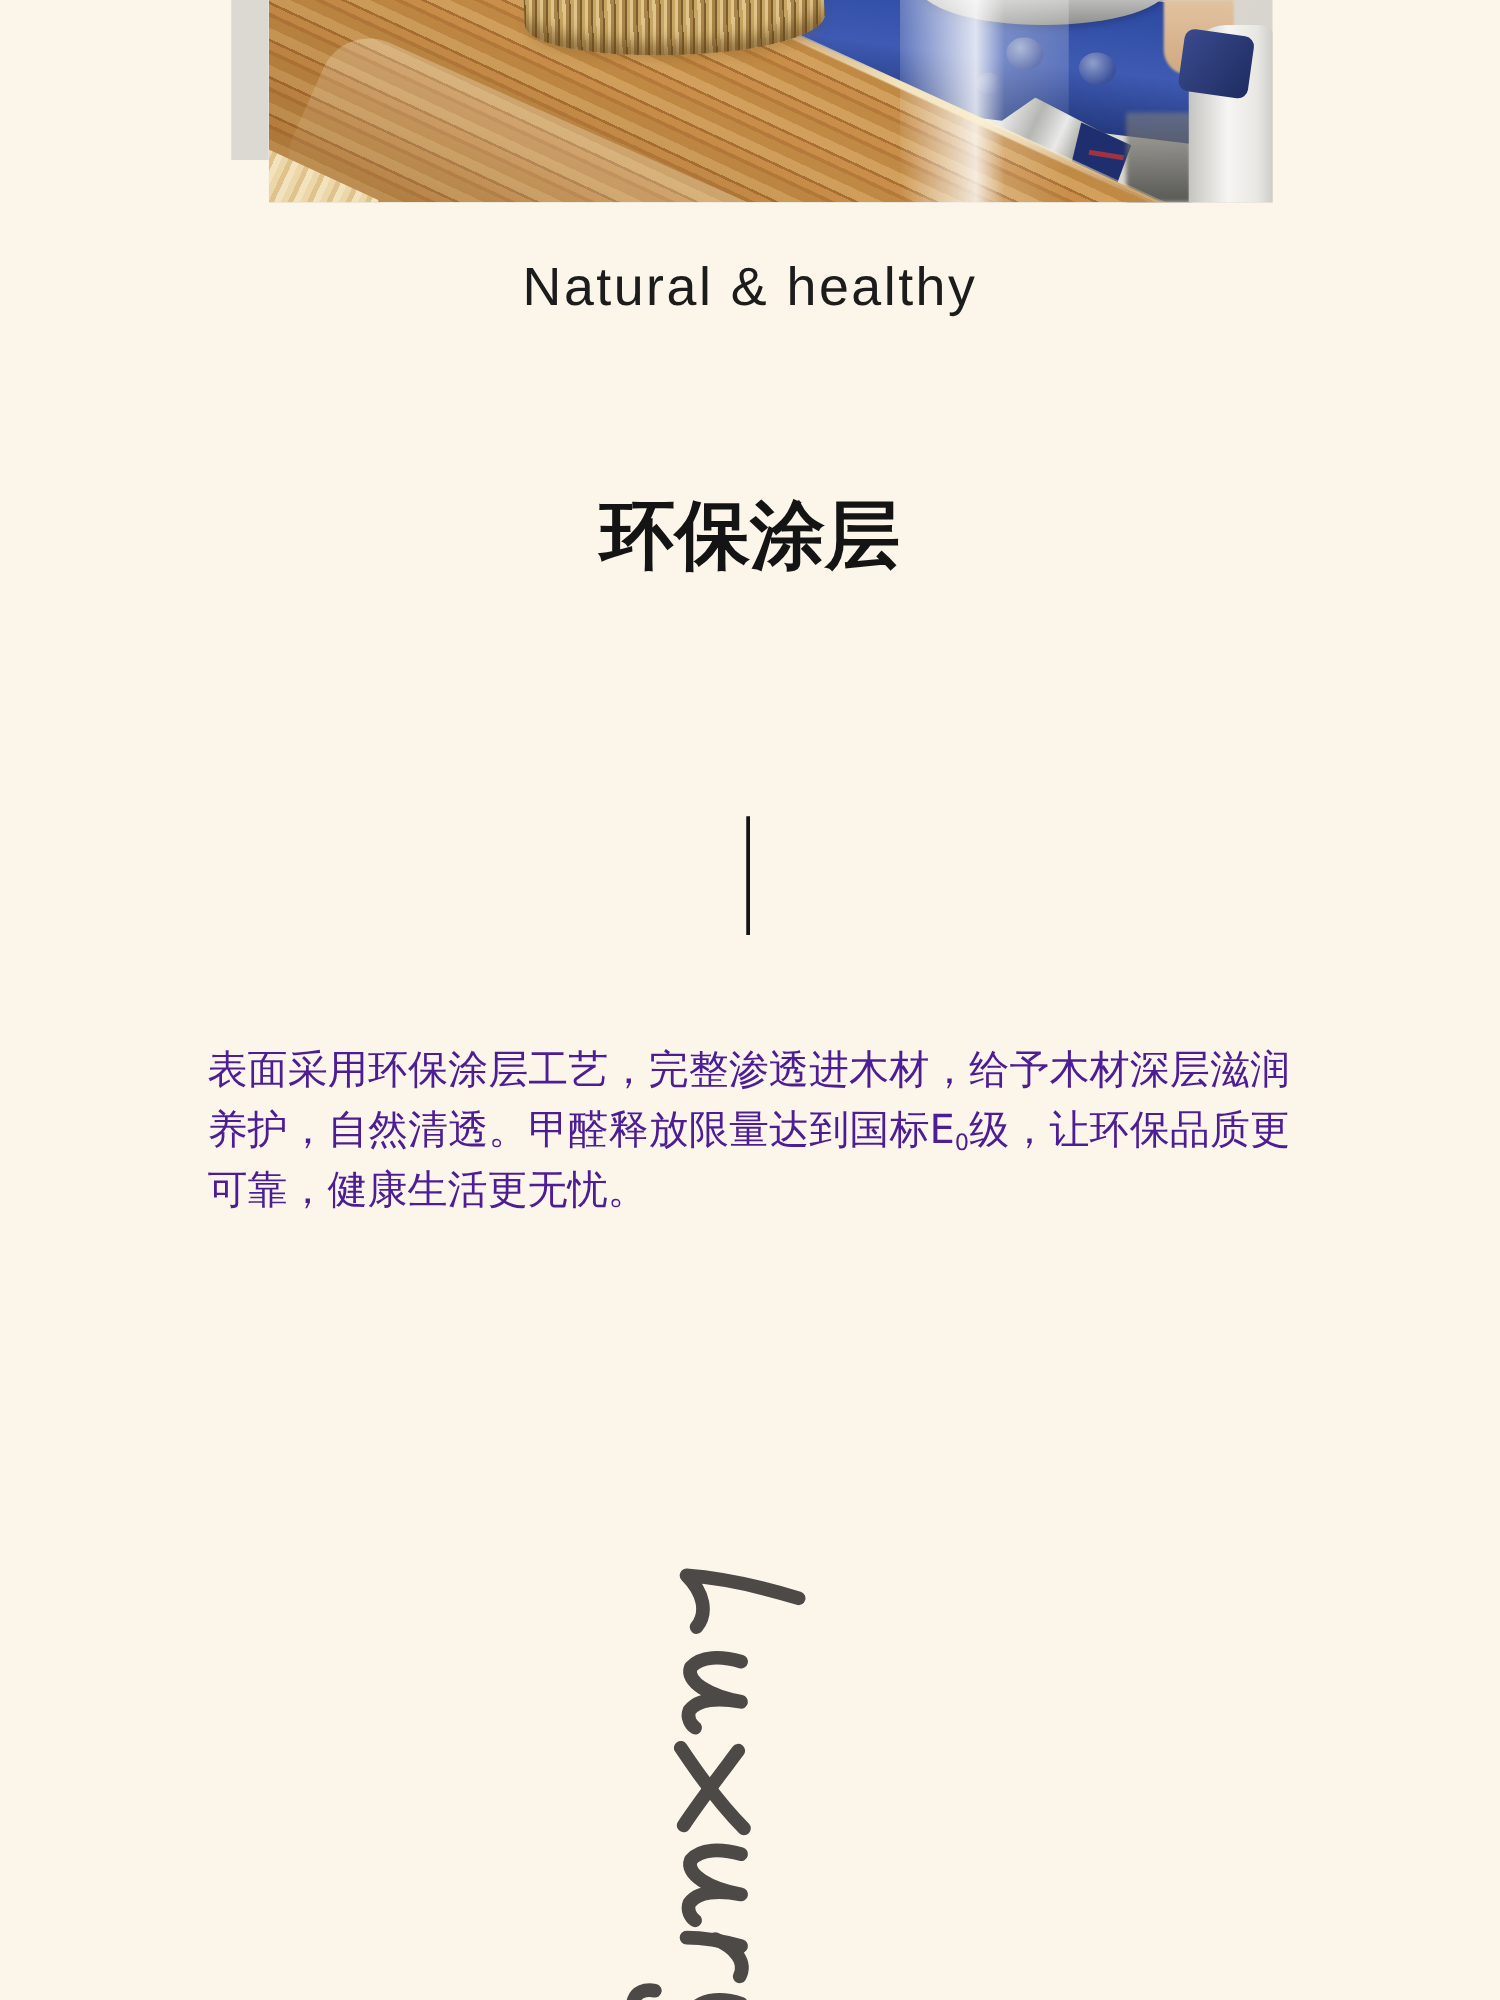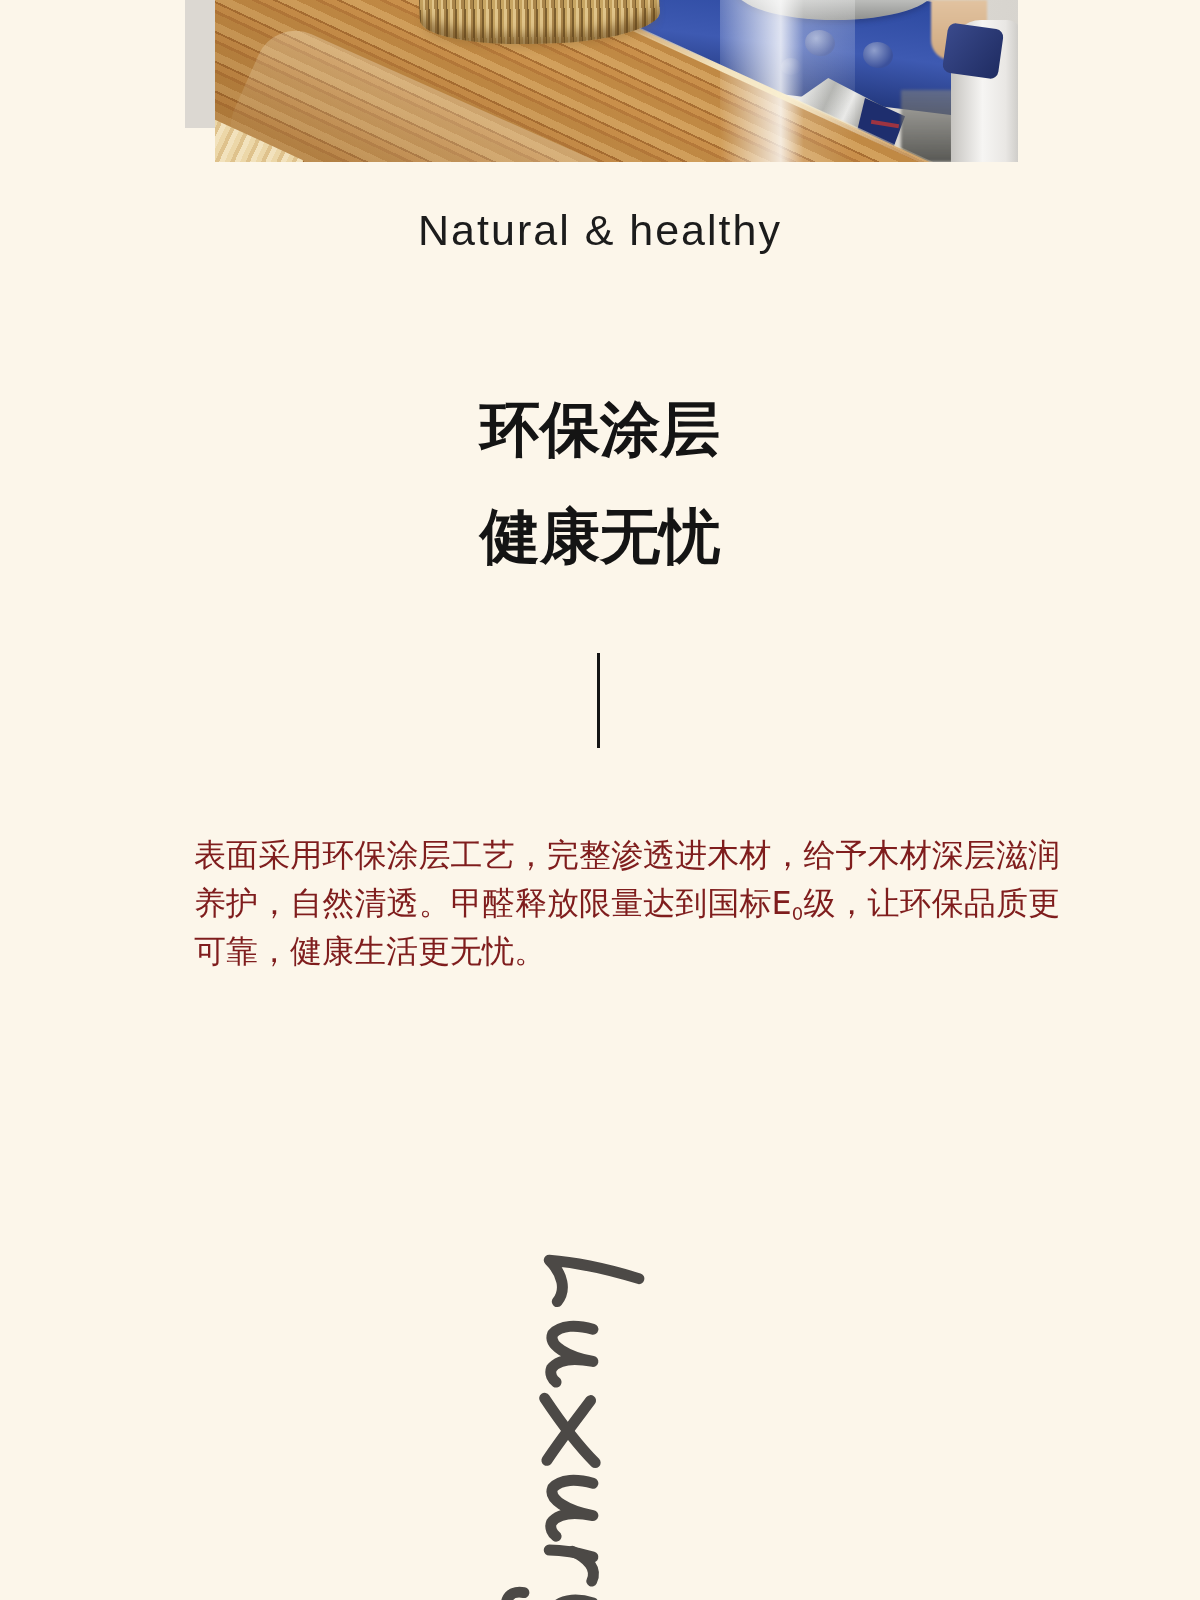--- a/index.html
+++ b/index.html
@@ -66,22 +66,22 @@
   
   .subtitle{position:absolute;left:0;top:205px;width:1200px;height:50px;line-height:50px;
          text-align:center;font-size:43px;letter-spacing:2px;color:#1c1c1c;
          font-family:"Liberation Sans","DejaVu Sans",sans-serif;}
   .heading{position:absolute;left:0;width:1200px;height:60px;line-height:60px;text-align:center;
          font-size:60px;font-weight:900;color:#141414;letter-spacing:0;
          font-family:"DejaVu Sans","Liberation Sans",sans-serif;}
   .heading.l1{top:399px;}
   .heading.l2{top:506px;}
   .vdivider{position:absolute;left:597px;top:653px;width:3px;height:95px;background:#141414;}
-  .para{position:absolute;left:194px;top:831px;width:866px;margin:0;
-         font-size:32px;line-height:48px;color:#7f1d1d;text-align:justify;
+  .para{position:absolute;left:166px;top:831px;width:866px;margin:0;
+         font-size:32px;line-height:48px;color:#4c1d95;text-align:justify;
          font-family:"DejaVu Sans","Liberation Sans",sans-serif;}
   .para sub{font-size:18px;line-height:0;vertical-align:-6px;}
   
   .luxury{position:absolute;left:655px;top:1237px;width:518px;height:161px;
          transform:rotate(90deg);transform-origin:0 0;}
   .luxury svg{display:block;width:518px;height:161px;}
   .luxury path{fill:none;stroke:#4c4946;stroke-width:9.5;stroke-linecap:round;stroke-linejoin:round;}
 </style>
 </head>
 <body>
@@ -108,21 +108,20 @@
     <div class="wet-streak"></div>
     <div class="sheen"></div>
     <div class="edge-line"></div>
     <div class="wood-side"></div>
     <div class="brush"></div>
   </div>
 
   <div class="subtitle">Natural &amp; healthy</div>
 
   <div class="heading l1">环保涂层</div>
-  <div class="heading l2">健康无忧</div>
 
   <div class="vdivider"></div>
 
   <p class="para"><span>表面采用环保涂层工艺，完整渗透进木材，给予木材深层滋润养护，自然清透。甲醛释放限量达到国标E</span><sub>0</sub><span>级，让环保品质更可靠，健康生活更无忧。</span></p>
 
   <div class="luxury" aria-label="Luxury">
     <svg viewBox="0 0 450 140">
       <path d="M 36,14 C 28,40 22,66 20,92 C 32,80 46,77 56,85"></path>
       <path d="M 80,54 C 76,68 76,82 84,89 C 94,93 104,76 108,54 C 105,70 106,84 114,90 C 119,92 124,89 126,86"></path>
       <path d="M 142,56 C 158,68 176,82 194,94"></path>

